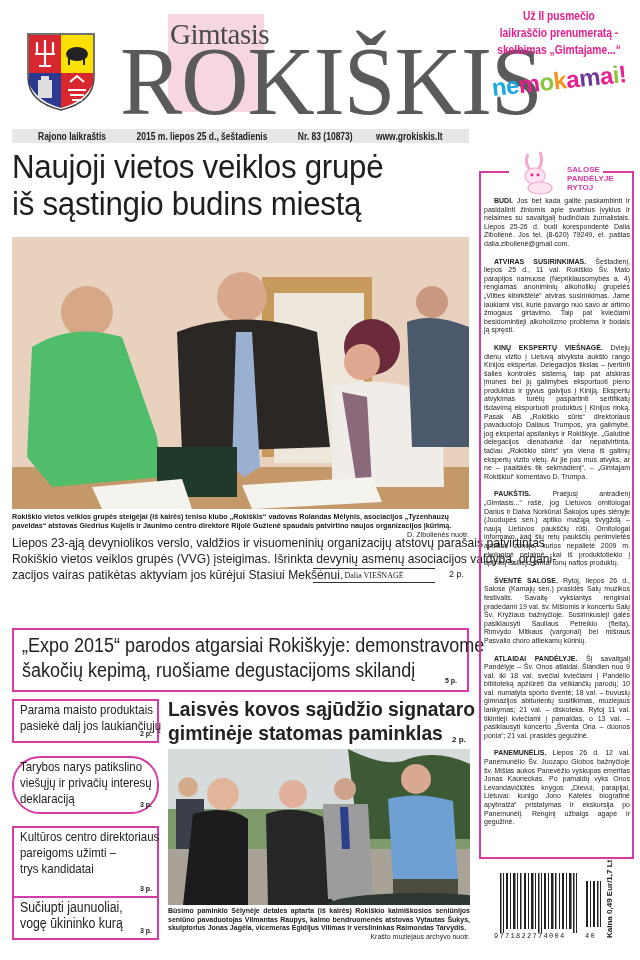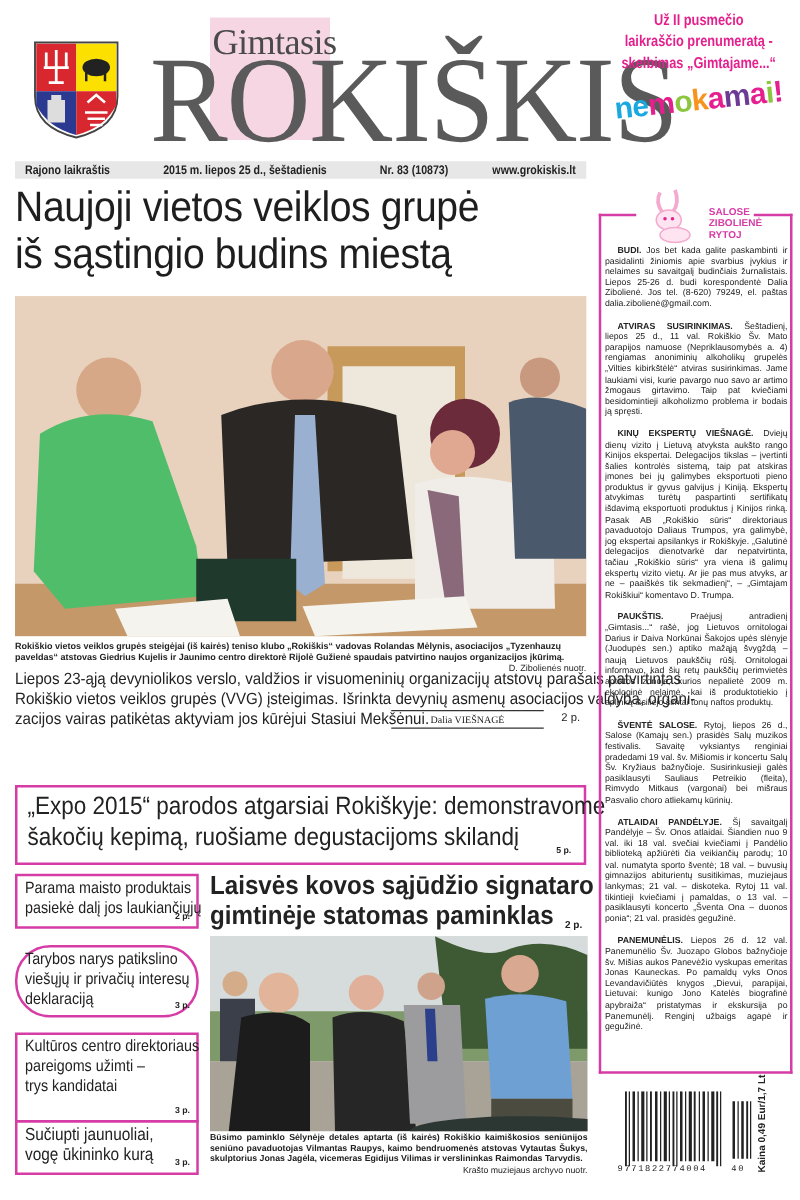--- a/index.html
+++ b/index.html
@@ -9,21 +9,21 @@
   
   #crest { left: 26px; top: 32px; width: 70px; height: 80px; }
   #title-pink { left: 168px; top: 14px; width: 96px; height: 98px; background: #f6d6e3; }
   #gimtasis { left: 170px; top: 18px; font-family: "Liberation Serif", serif; font-size: 29px; color: #4a4a4a; letter-spacing: -0.5px; }
   #rokiskis { left: 120px; top: 36px; font-family: "Liberation Serif", serif; font-size: 98px; line-height: 90px; color: #5a5a5a; letter-spacing: -1px; transform: scaleX(0.95); transform-origin: left; white-space: nowrap; }
   #promo { left: 478px; top: 8px; width: 162px; text-align: center; }
   #promo .ln { font-family: "Liberation Sans", sans-serif; font-weight: bold; font-size: 12.5px; line-height: 17px; color: #e5208e; transform: scaleX(0.82); white-space: nowrap; }
   #promo .free { font-size: 24px; font-weight: bold; margin-top: 8px; transform: rotate(-6deg); letter-spacing: -0.5px; }
 
   
-  #infobar { left: 12px; top: 129px; width: 457px; height: 14px; background: #e7e7e7; font-size: 10px; font-weight: bold; display: flex; justify-content: space-between; align-items: center; padding: 0 2px; color: #222; }
+  #infobar { left: 12px; top: 129px; width: 457px; height: 14px; background: #e7e7e7; font-size: 10px; font-weight: bold; display: flex; justify-content: space-between; align-items: center; padding: 0 20px; color: #222; }
   #infobar span { transform: scaleX(0.85); transform-origin: center; white-space: nowrap; }
 
   
   #headline { left: 12px; top: 148px; width: 460px; font-size: 34px; line-height: 37px; color: #1e1e1e; font-weight: normal; transform: scaleX(0.92); transform-origin: left; white-space: nowrap; letter-spacing: -0.3px; }
 
   
   #photo1 { left: 12px; top: 237px; width: 457px; height: 272px; overflow: hidden; background: #e3cdb7; }
   #caption1 { left: 12px; top: 512px; width: 457px; font-size: 7.2px; line-height: 9px; font-weight: bold; color: #222; }
   #caption1 .credit { float: right; font-weight: normal; }
   #lead { left: 12px; top: 535px; width: 460px; font-size: 13px; line-height: 16px; color: #222; }
@@ -207,21 +207,21 @@
 <div id="sidebar-top-r" class="abs"></div>
 <svg id="rabbit" class="abs" viewBox="0 0 42 45">
   <path d="M10 4 Q6 12 12 20 M22 2 Q26 12 20 20" stroke="#f4a9cf" stroke-width="3" fill="none"></path>
   <ellipse cx="17" cy="26" rx="10" ry="8" fill="#fde4f0" stroke="#f4a9cf" stroke-width="1.2"></ellipse>
   <ellipse cx="22" cy="38" rx="12" ry="6" fill="#fde4f0" stroke="#f4a9cf" stroke-width="1.2"></ellipse>
   <circle cx="14" cy="25" r="1.4" fill="#e5208e"></circle>
     <circle cx="20" cy="25" r="1.4" fill="#e5208e"></circle>
 </svg>
 <div id="vsr" class="abs">
   <div>SALOSE</div>
-  <div>ZIBOLIENĖ</div>
+  <div>PANDĖLYJE</div>
   <div>RYTOJ</div>
 </div>
 
 <div id="sidebar-body" class="abs">
   <p><b>BUDI.</b> <span>Jos bet kada galite paskambinti ir pasidalinti žiniomis apie svarbius įvykius ir nelaimes su savaitgalį budinčiais žurnalistais. Liepos 25-26 d. budi korespondentė Dalia Zibolienė. Jos tel. (8-620) 79249, el. paštas dalia.zibolienė@gmail.com.</span></p>
   <p><b>ATVIRAS SUSIRINKIMAS.</b> <span>Šeštadienį, liepos 25 d., 11 val. Rokiškio Šv. Mato parapijos namuose (Nepriklausomybės a. 4) rengiamas anoniminių alkoholikų grupelės „Vilties kibirkštėlė“ atviras susirinkimas. Jame laukiami visi, kurie pavargo nuo savo ar artimo žmogaus girtavimo. Taip pat kviečiami besidomintieji alkoholizmo problema ir bodais ją spręsti.</span></p>
   <p><b>KINŲ EKSPERTŲ VIEŠNAGĖ.</b> <span>Dviejų dienų vizito į Lietuvą atvyksta aukšto rango Kinijos ekspertai. Delegacijos tikslas – įvertinti šalies kontrolės sistemą, taip pat atskiras įmones bei jų galimybes eksportuoti pieno produktus ir gyvus galvijus į Kiniją. Ekspertų atvykimas turėtų paspartinti sertifikatų išdavimą eksportuoti produktus į Kinijos rinką. Pasak AB „Rokiškio sūris“ direktoriaus pavaduotojo Daliaus Trumpos, yra galimybė, jog ekspertai apsilankys ir Rokiškyje. „Galutinė delegacijos dienotvarkė dar nepatvirtinta, tačiau „Rokiškio sūris“ yra viena iš galimų ekspertų vizito vietų. Ar jie pas mus atvyks, ar ne – paaiškės tik sekmadienį“, – „Gimtajam Rokiškiui“ komentavo D. Trumpa.</span></p>
   <p><b>PAUKŠTIS.</b> <span>Praėjusį antradienį „Gimtasis...“ rašė, jog Lietuvos ornitologai Darius ir Daiva Norkūnai Šakojos upės slėnyje (Juodupės sen.) aptiko mažąją švygždą – naują Lietuvos paukščių rūšį. Ornitologai informavo, kad šių retų paukščių perimvietės aptiktos zonoje, kurios nepalietė 2009 m. ekologinė nelaimė, kai iš produktotiekio į aplinką išsiliejo šimtai tonų naftos produktų.</span></p>
   <p><b>ŠVENTĖ SALOSE.</b> <span>Rytoj, liepos 26 d., Salose (Kamajų sen.) prasidės Salų muzikos festivalis. Savaitę vyksiantys renginiai pradedami 19 val. šv. Mišiomis ir koncertu Salų Šv. Kryžiaus bažnyčioje. Susirinkusieji galės pasiklausyti Sauliaus Petreikio (fleita), Rimvydo Mitkaus (vargonai) bei mišraus Pasvalio choro atliekamų kūrinių.</span></p>
   <p><b>ATLAIDAI PANDĖLYJE.</b> <span>Šį savaitgalį Pandėlyje – Šv. Onos atlaidai. Šiandien nuo 9 val. iki 18 val. svečiai kviečiami į Pandėlio biblioteką apžiūrėti čia veikiančių parodų; 10 val. numatyta sporto šventė; 18 val. – buvusių gimnazijos abiturientų susitikimas, muziejaus lankymas; 21 val. – diskoteka. Rytoj 11 val. tikintieji kviečiami į pamaldas, o 13 val. – pasiklausyti koncerto „Šventa Ona – duonos ponia“; 21 val. prasidės gegužinė.</span></p>

